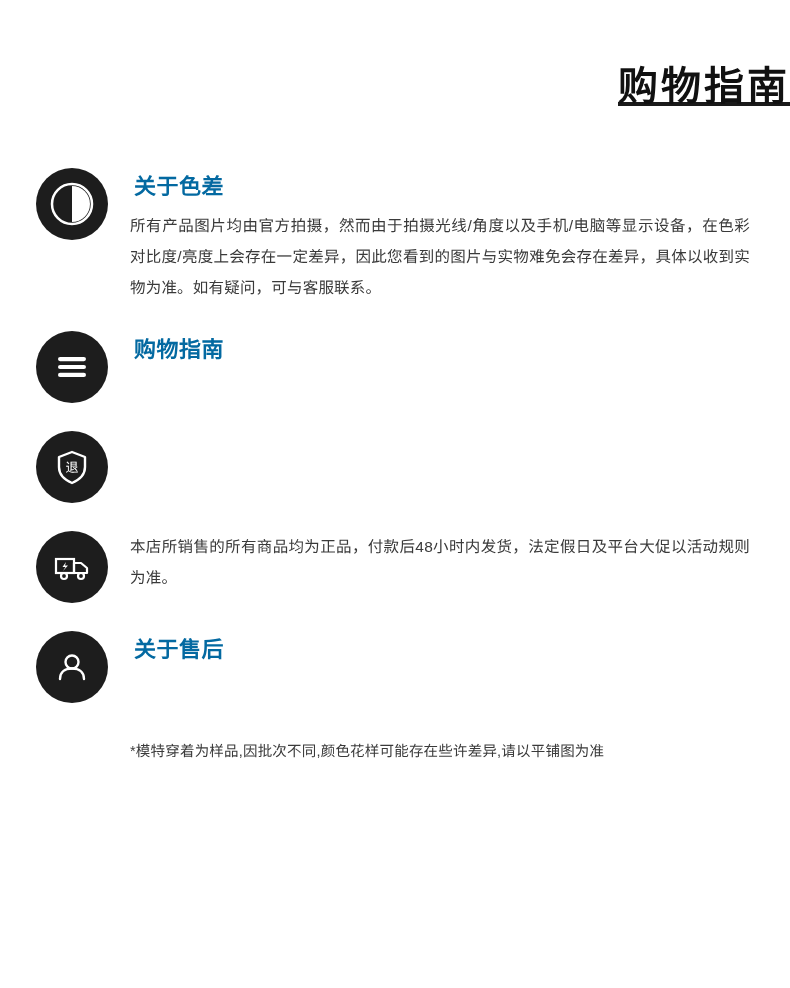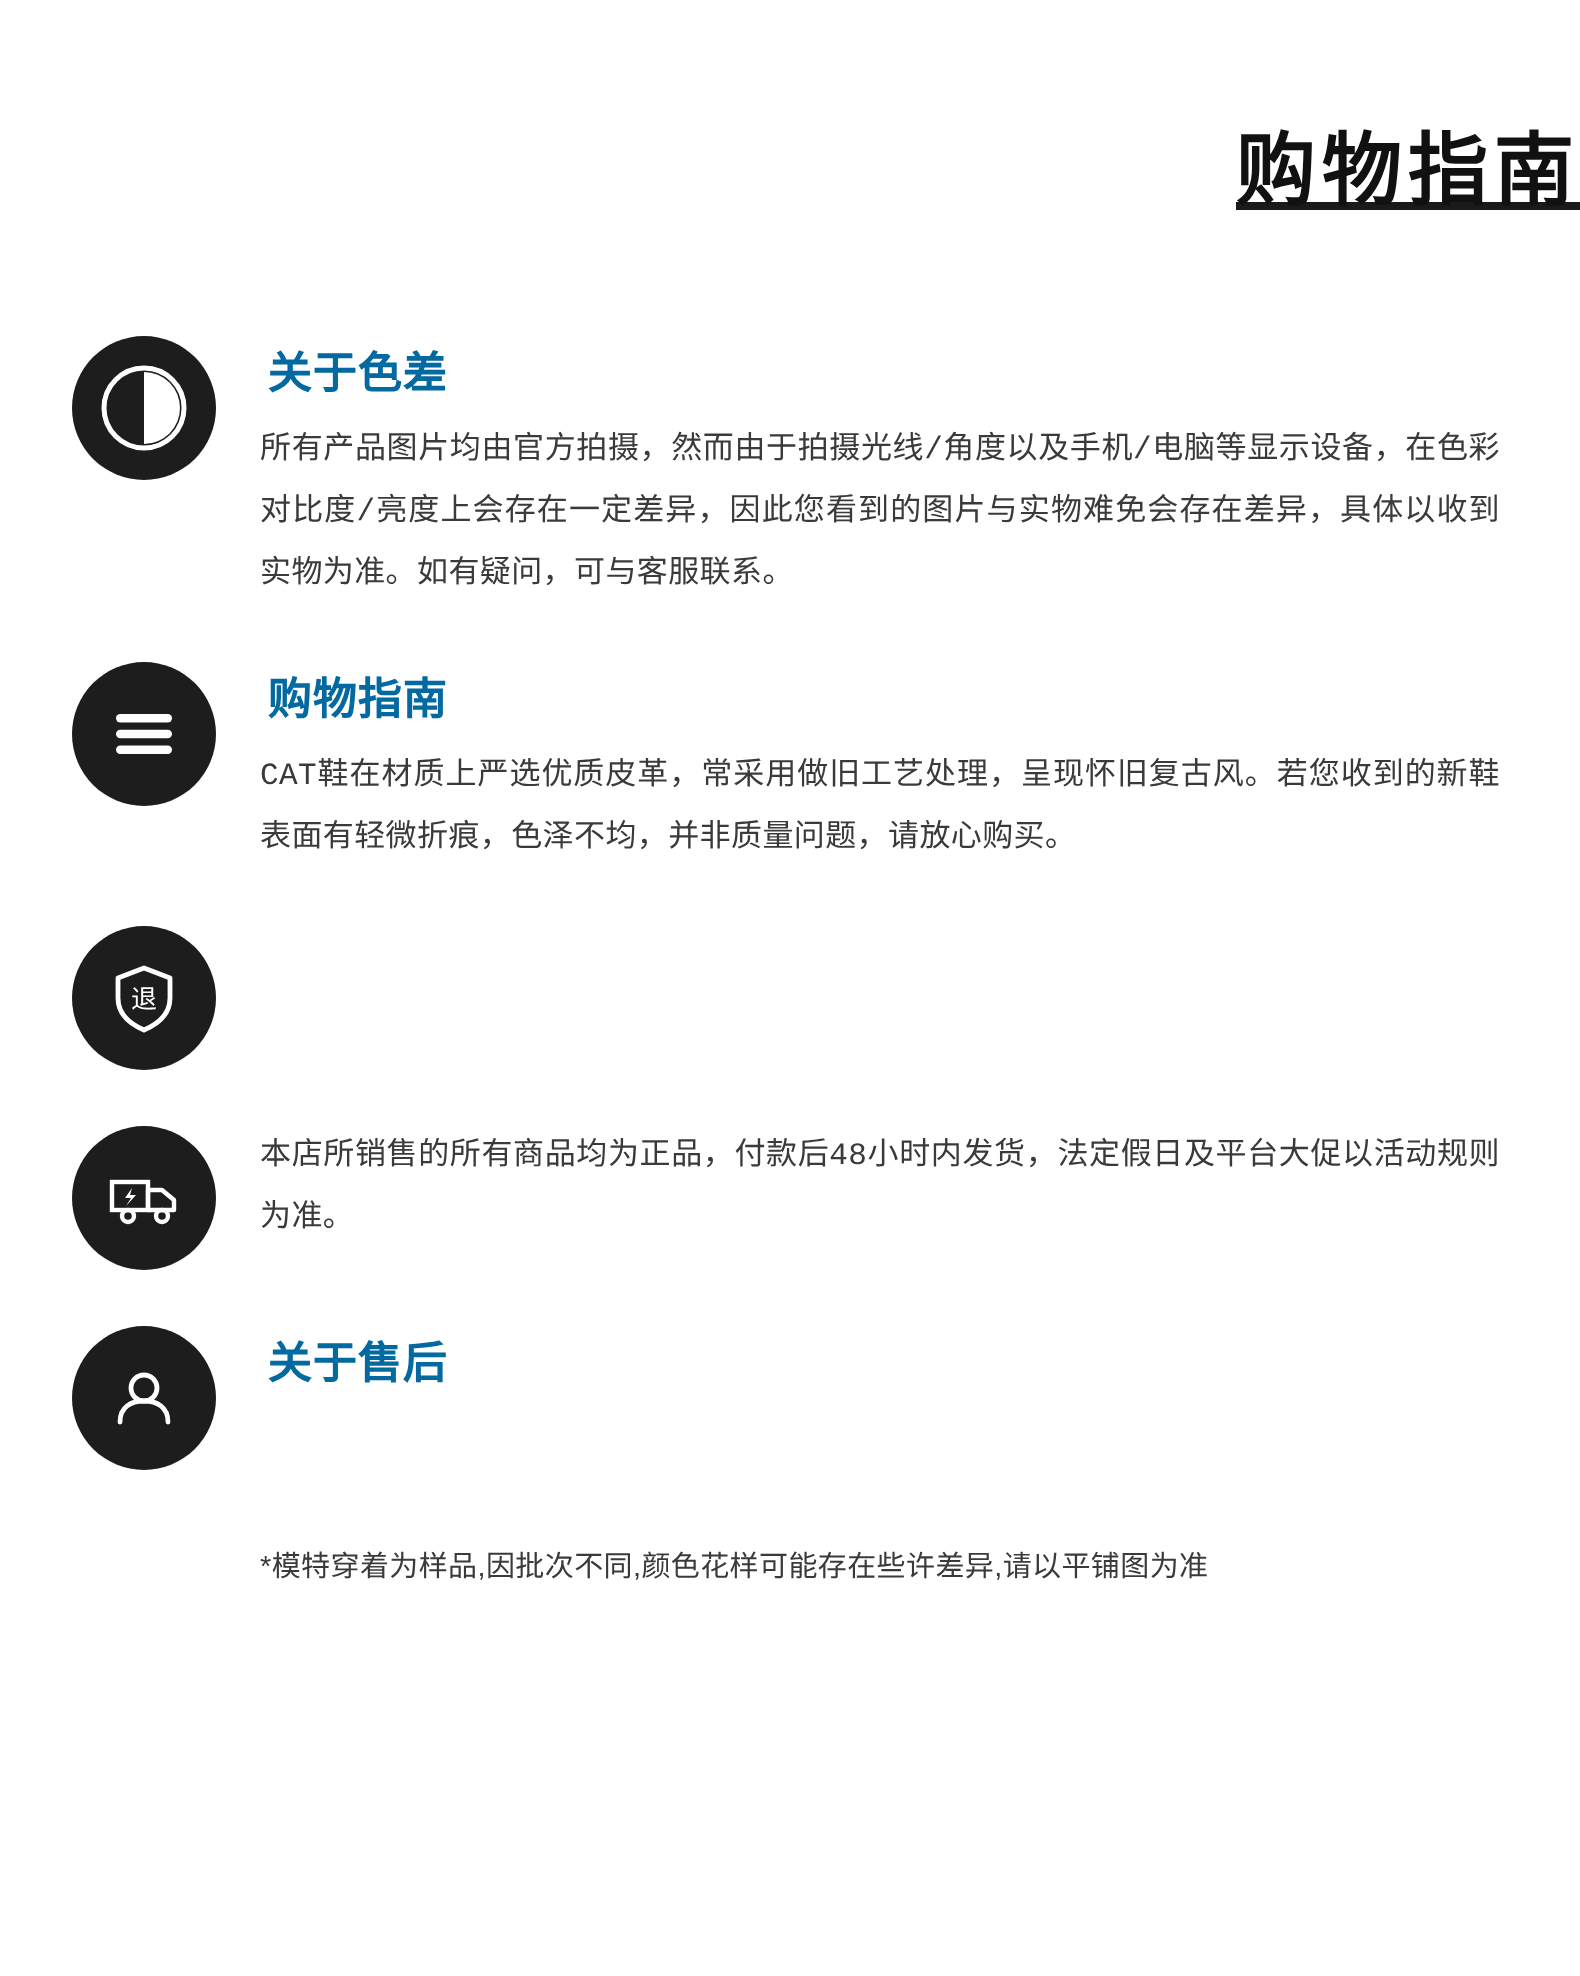--- a/index.html
+++ b/index.html
@@ -81,21 +81,20 @@
     margin: 0 0 10px 4px;
     letter-spacing: 0.5px;
   }
   .sec-text {
     font-size: 15.5px;
     line-height: 2.0;
     color: #3a3a3a;
     margin: 0;
     letter-spacing: 0.2px;
     text-align: justify;
-    font-family: Liberation Mono, monospace;
   }
 
   
   .footnote {
     padding: 10px 40px 40px 130px;
     font-size: 14.5px;
     color: #3a3a3a;
     letter-spacing: 0.2px;
   }
 </style>
@@ -130,21 +129,20 @@
         <div class="icon-circle">
           <svg width="40" height="40" viewBox="0 0 40 40" aria-hidden="true">
             <rect x="6" y="10" width="28" height="4.2" rx="2.1" fill="#ffffff"></rect>
             <rect x="6" y="17.9" width="28" height="4.2" rx="2.1" fill="#ffffff"></rect>
             <rect x="6" y="25.8" width="28" height="4.2" rx="2.1" fill="#ffffff"></rect>
           </svg>
         </div>
       </div>
       <div class="sec-body">
         <div class="sec-title">购物指南</div>
-        <div class="sec-text">CAT鞋在材质上严选优质皮革，常采用做旧工艺处理，呈现怀旧复古风。若您收到的新鞋表面有轻微折痕，色泽不均，并非质量问题，请放心购买。</div>
       </div>
     </div>
 
     <div class="section">
       <div class="icon-wrap">
         <div class="icon-circle">
           <svg width="42" height="42" viewBox="0 0 42 42" aria-hidden="true">
             <path d="M21 6 L34 11 V21 C34 29 28 34 21 37 C14 34 8 29 8 21 V11 Z" fill="none" stroke="#ffffff" stroke-width="2.4" stroke-linejoin="round"></path>
             <text x="21" y="26" font-family="'Liberation Sans', sans-serif" font-size="13" fill="#ffffff" text-anchor="middle">退</text>
           </svg>

